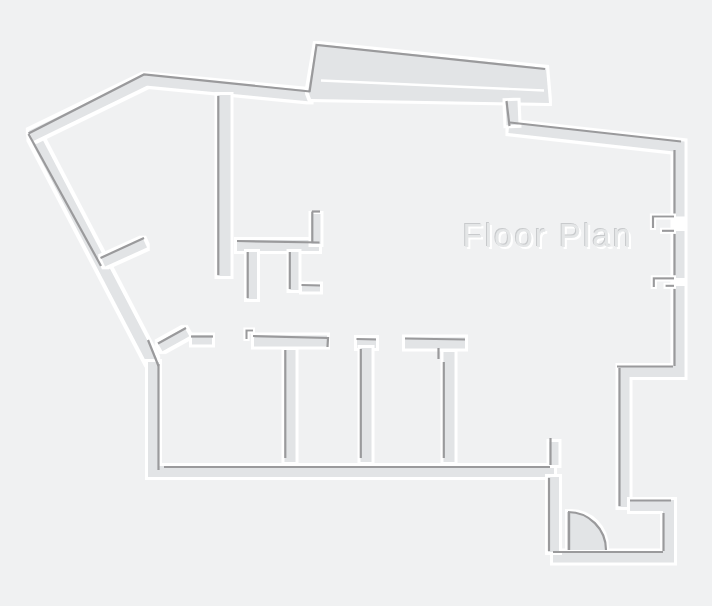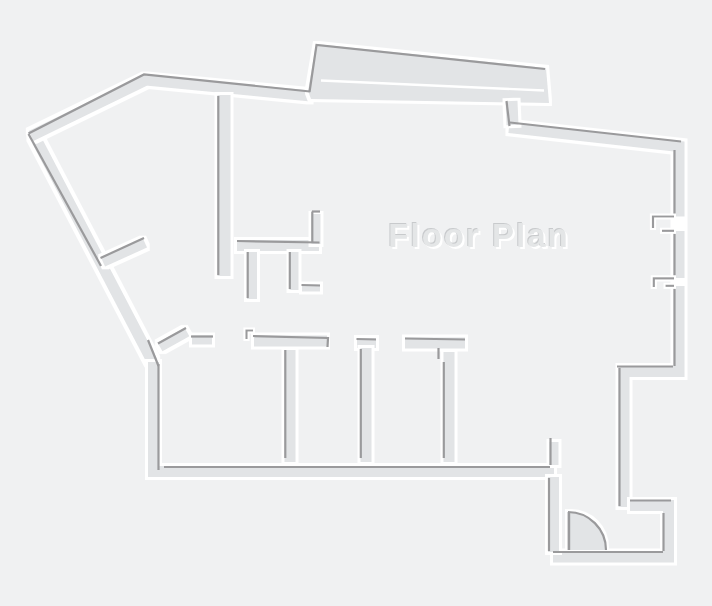--- a/index.html
+++ b/index.html
@@ -17,23 +17,23 @@
     font-family:"Liberation Sans", sans-serif;
   }
   svg{display:block;}
   .w{fill:none;stroke:var(--wall);stroke-width:11;stroke-linejoin:miter;stroke-linecap:butt;}
   .wt{fill:var(--wall);stroke:none;}
   .d{fill:none;stroke:var(--wall-edge);stroke-width:2.2;stroke-linejoin:miter;stroke-linecap:butt;}
   .hl{fill:none;stroke:var(--highlight);stroke-width:2.3;stroke-linecap:butt;}
   .opening{fill:var(--highlight);stroke:none;}
   feFlood{flood-color:var(--highlight);}
   .plan-title{
-    position:absolute;left:356px;top:219px;width:246px;height:34px;
-    text-align:center;line-height:34px;
-    font-size:33px;font-weight:bold;letter-spacing:2px;
+    position:absolute;left:387px;top:219px;width:246px;height:34px;
+    text-align:right;line-height:34px;
+    font-size:33px;font-weight:normal;letter-spacing:2px;
     color:var(--title-fill);
     text-shadow:-1px -1px 0 var(--title-shadow-dark), 2px 2px 0 var(--highlight);
     user-select:none;
   }
 </style>
 </head>
 <body>
 
 <svg width="712" height="606" viewBox="0 0 712 606" aria-label="floor plan drawing">
   <defs>

